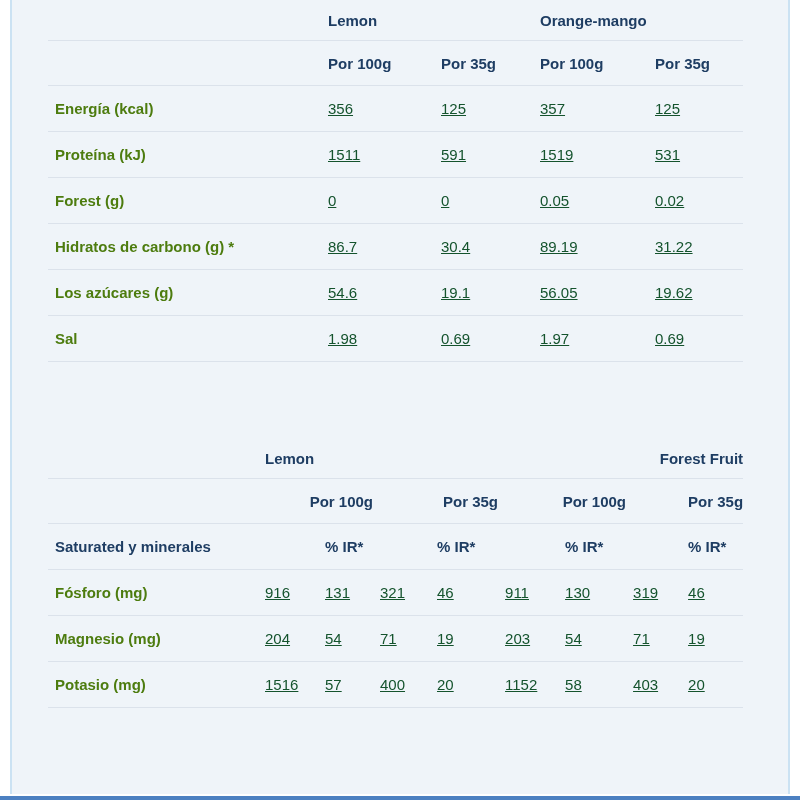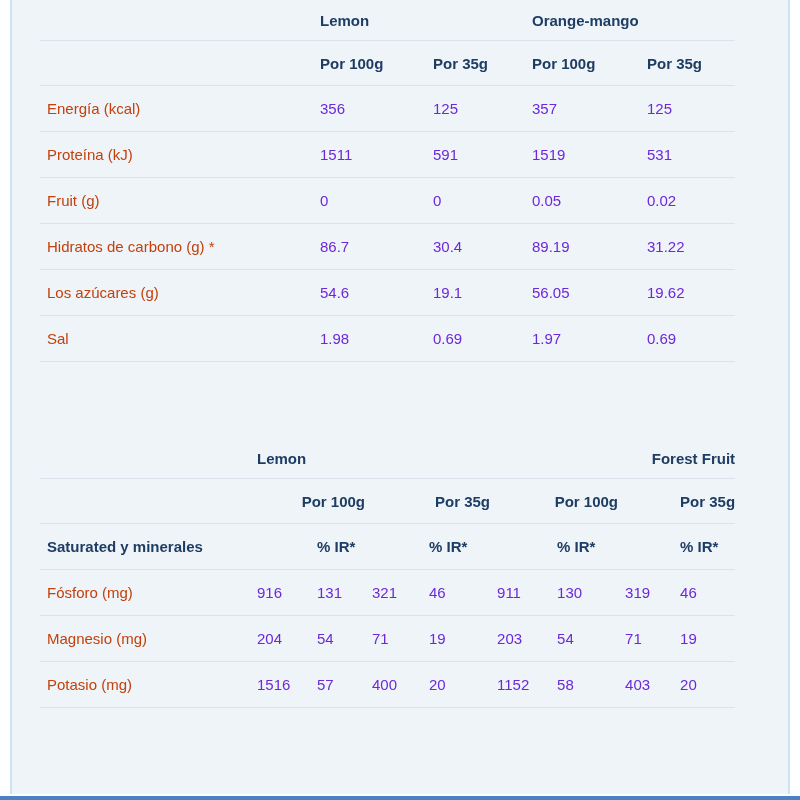--- a/index.html
+++ b/index.html
@@ -15,34 +15,34 @@
     border-left:2px solid #cbe2f3;
     border-right:2px solid #cbe2f3;
     box-sizing:border-box;
   }
   .accent-bar{
     position:absolute;left:0;right:0;bottom:0;height:4px;
     background:#4c80c1;
   }
   table.t{
     table-layout:fixed;border-collapse:collapse;
-    width:695px;margin-left:28px;
+    width:695px;margin-left:36px;
   }
   table.t td{
     padding:0 0 0 7px;vertical-align:middle;
     border-bottom:1px solid #dbe2eb;
     font-size:15px;white-space:nowrap;overflow:hidden;
   }
   tr.r-flavor td{height:40px;}
   tr.r-por td{height:44px;}
   tr.r-data td{height:45px;}
   tr.r-vit td{height:45px;}
   .hdr{font-weight:600;color:#1e3d63;}
-  .lbl{color:#c2410c;}
-  .val{color:#6d28d9;}
+  .lbl{color:#4d7c0f;font-weight:bold;}
+  .val{color:#14532d;text-decoration:underline;}
   .center{text-align:right;padding-left:0;}
   .spacer{height:76px;}
 </style>
 </head>
 <body>
 
 <div class="content">
 
   <table class="t">
     <colgroup>
@@ -73,21 +73,21 @@
       <td class="val">125</td>
     </tr>
     <tr class="r-data">
       <td class="lbl">Proteína (kJ)</td>
       <td class="val">1511</td>
       <td class="val">591</td>
       <td class="val">1519</td>
       <td class="val">531</td>
     </tr>
     <tr class="r-data">
-      <td class="lbl">Fruit (g)</td>
+      <td class="lbl">Forest (g)</td>
       <td class="val">0</td>
       <td class="val">0</td>
       <td class="val">0.05</td>
       <td class="val">0.02</td>
     </tr>
     <tr class="r-data">
       <td class="lbl">Hidratos de carbono (g) *</td>
       <td class="val">86.7</td>
       <td class="val">30.4</td>
       <td class="val">89.19</td>

